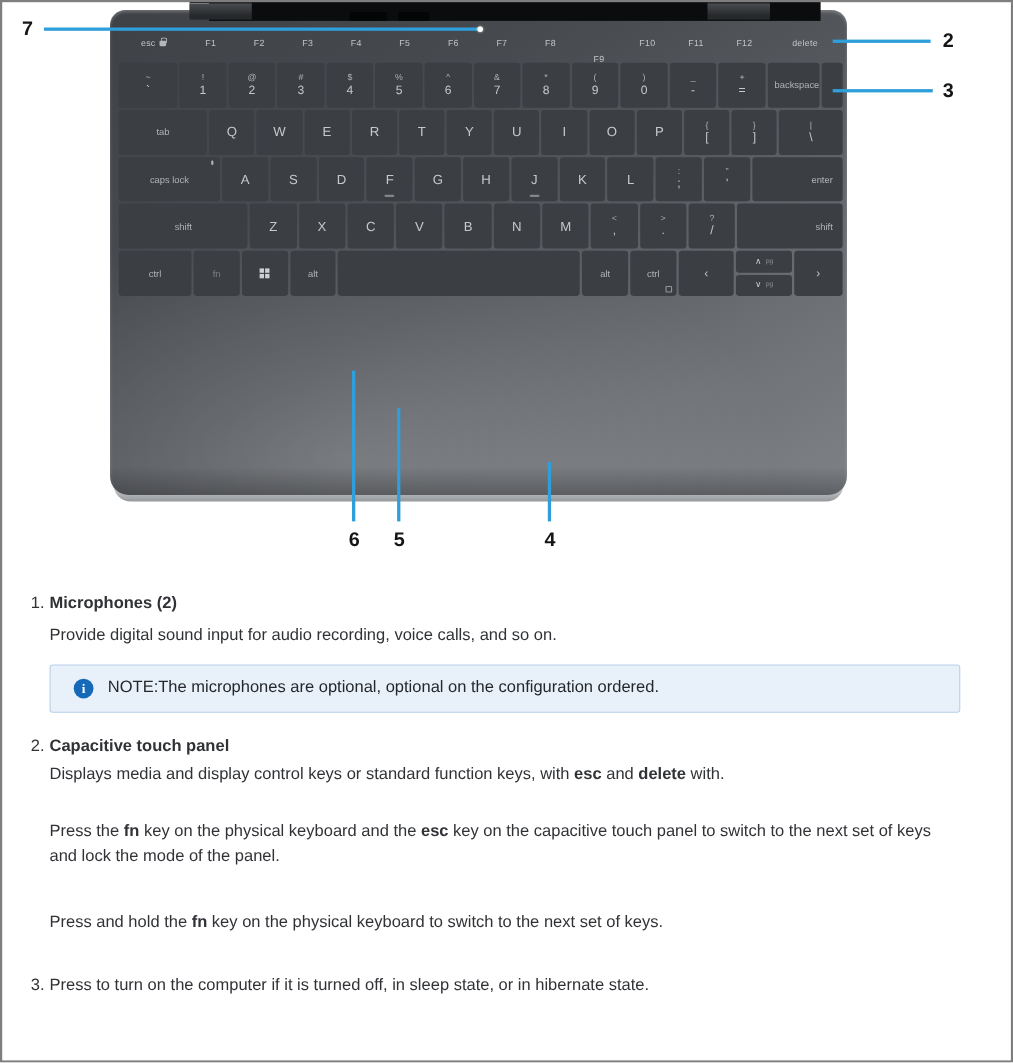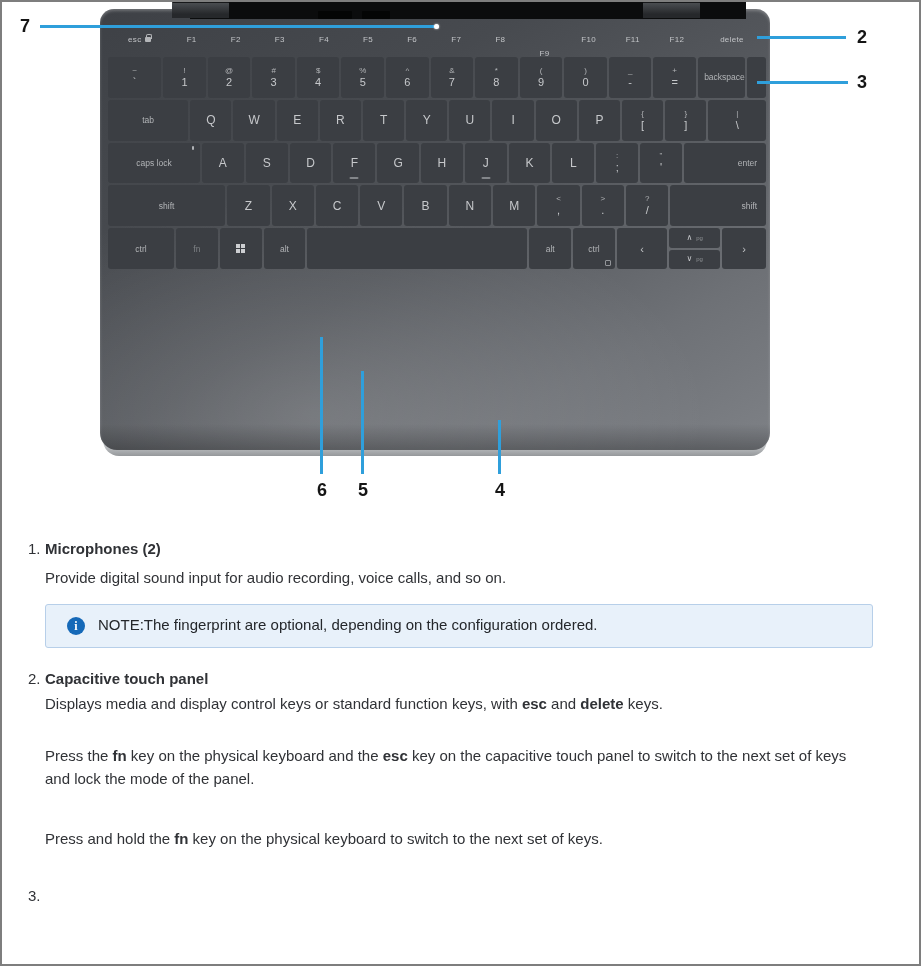--- a/index.html
+++ b/index.html
@@ -375,20 +375,21 @@
   <div class="co-num" style="left:354px;top:480px">5</div>
   <div class="co-vline" style="left:498px;top:420px;height:54px"></div>
   <div class="co-num" style="left:491px;top:480px">4</div>
 </div>
 
 <main class="content">
     <div class="blk heading" style="margin-top: 0px;"><span class="num">1.</span><span class="ttl">Microphones (2)</span></div>
     <div class="blk para" style="margin-top: 6px;"><span>Provide digital sound input for audio recording, voice calls, and so on.</span></div>
     <div class="blk note" style="margin-top: 14px;">
       <span class="noteico">i</span>
-      <span class="notetext">NOTE:The fingerprint are optional, depending on the configuration ordered.</span>
+      <span class="notetext">NOTE:The microphones are optional, optional on the configuration ordered.</span>
     </div>
     <div class="blk heading" style="margin-top: 20px;"><span class="num">2.</span><span class="ttl">Capacitive touch panel</span></div>
-    <div class="blk para" style="margin-top: 2px;"><span>Displays media and display control keys or standard function keys, with </span><b>esc</b><span> and </span><b>delete</b><span> keys.</span></div>
+    <div class="blk para" style="margin-top: 2px;"><span>Displays media and display control keys or standard function keys, with </span><b>esc</b><span> and </span><b>delete</b><span> with.</span></div>
     <div class="blk para" style="margin-top: 29px;"><span>Press the </span><b>fn</b><span> key on the physical keyboard and the </span><b>esc</b><span> key on the capacitive touch panel to switch to the next set of keys and lock the mode of the panel.</span></div>
     <div class="blk para" style="margin-top: 37px;"><span>Press and hold the </span><b>fn</b><span> key on the physical keyboard to switch to the next set of keys.</span></div>
     <div class="blk heading" style="margin-top: 34px;"><span class="num">3.</span></div>
+    <div class="blk para" style="margin-top: 34px;"><span>Press to turn on the computer if it is turned off, in sleep state, or in hibernate state.</span></div>
   </main>
 
 </body></html>

